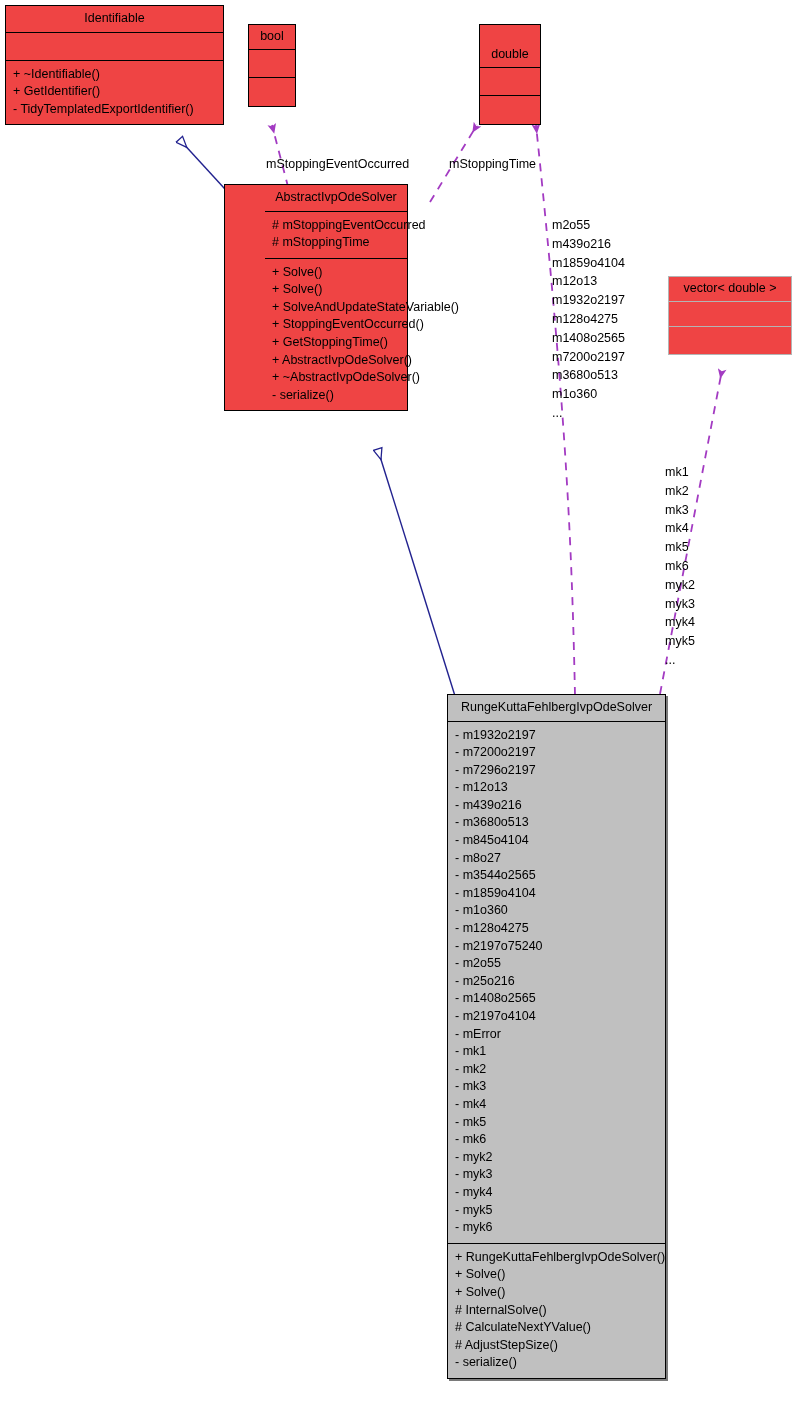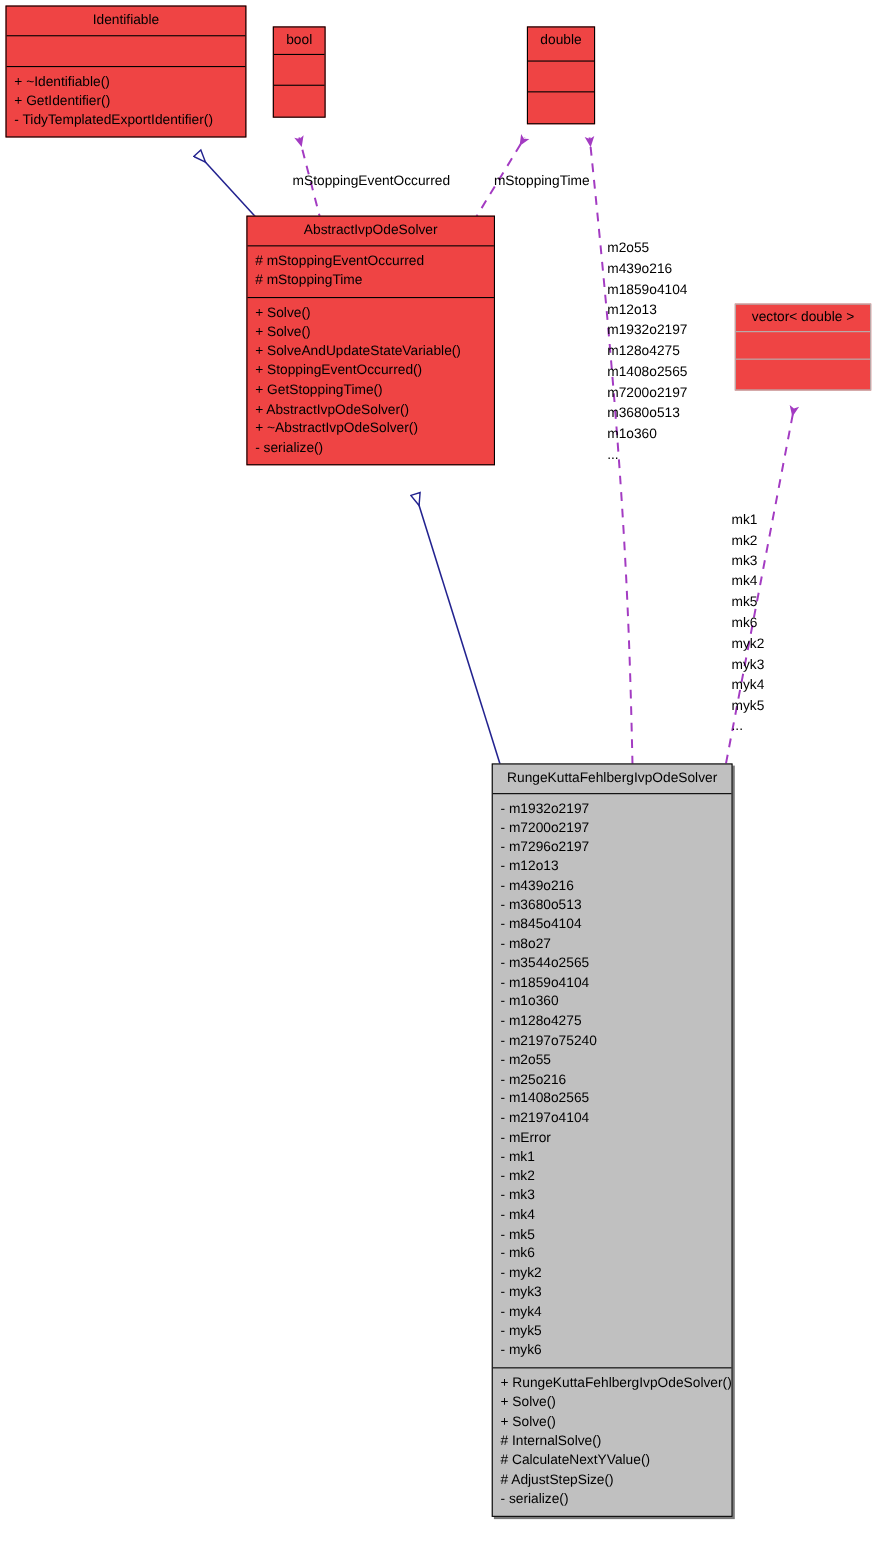--- a/index.html
+++ b/index.html
@@ -147,32 +147,32 @@
     </div>
   </div>
 
   <div class="uml-box" style="left:248px; top:24px; width:48px;">
     <div class="uml-title" style="padding:5px 4px 6px 4px;">bool</div>
     <div class="empty-compartment"></div>
     <div class="empty-compartment last"></div>
   </div>
 
   <div class="uml-box" style="left:479px; top:24px; width:62px;">
-    <div class="uml-title" style="padding:5px 4px 12px 4px;">double</div>
+    <div class="uml-title" style="padding:5px 4px 6px 4px;margin-top:18px;">double</div>
     <div class="empty-compartment"></div>
     <div class="empty-compartment last"></div>
   </div>
 
   <div class="uml-box light" style="left:668px; top:276px; width:124px;">
     <div class="uml-title" style="padding:5px 4px 6px 4px;">vector&lt; double &gt;</div>
     <div class="empty-compartment" style="height:25px;"></div>
     <div class="empty-compartment last" style="height:27px;"></div>
   </div>
 
-  <div class="uml-box" style="left:224px; top:196px; width:226px;">
+  <div class="uml-box" style="left:224px; top:184px; width:184px;padding-left:40px;">
     <div class="uml-title">AbstractIvpOdeSolver</div>
     <div class="uml-section">
       <div class="uml-row"># mStoppingEventOccurred</div>
       <div class="uml-row"># mStoppingTime</div>
     </div>
     <div class="uml-section last">
       <div class="uml-row">+ Solve()</div>
       <div class="uml-row">+ Solve()</div>
       <div class="uml-row">+ SolveAndUpdateStateVariable()</div>
       <div class="uml-row">+ StoppingEventOccurred()</div>

